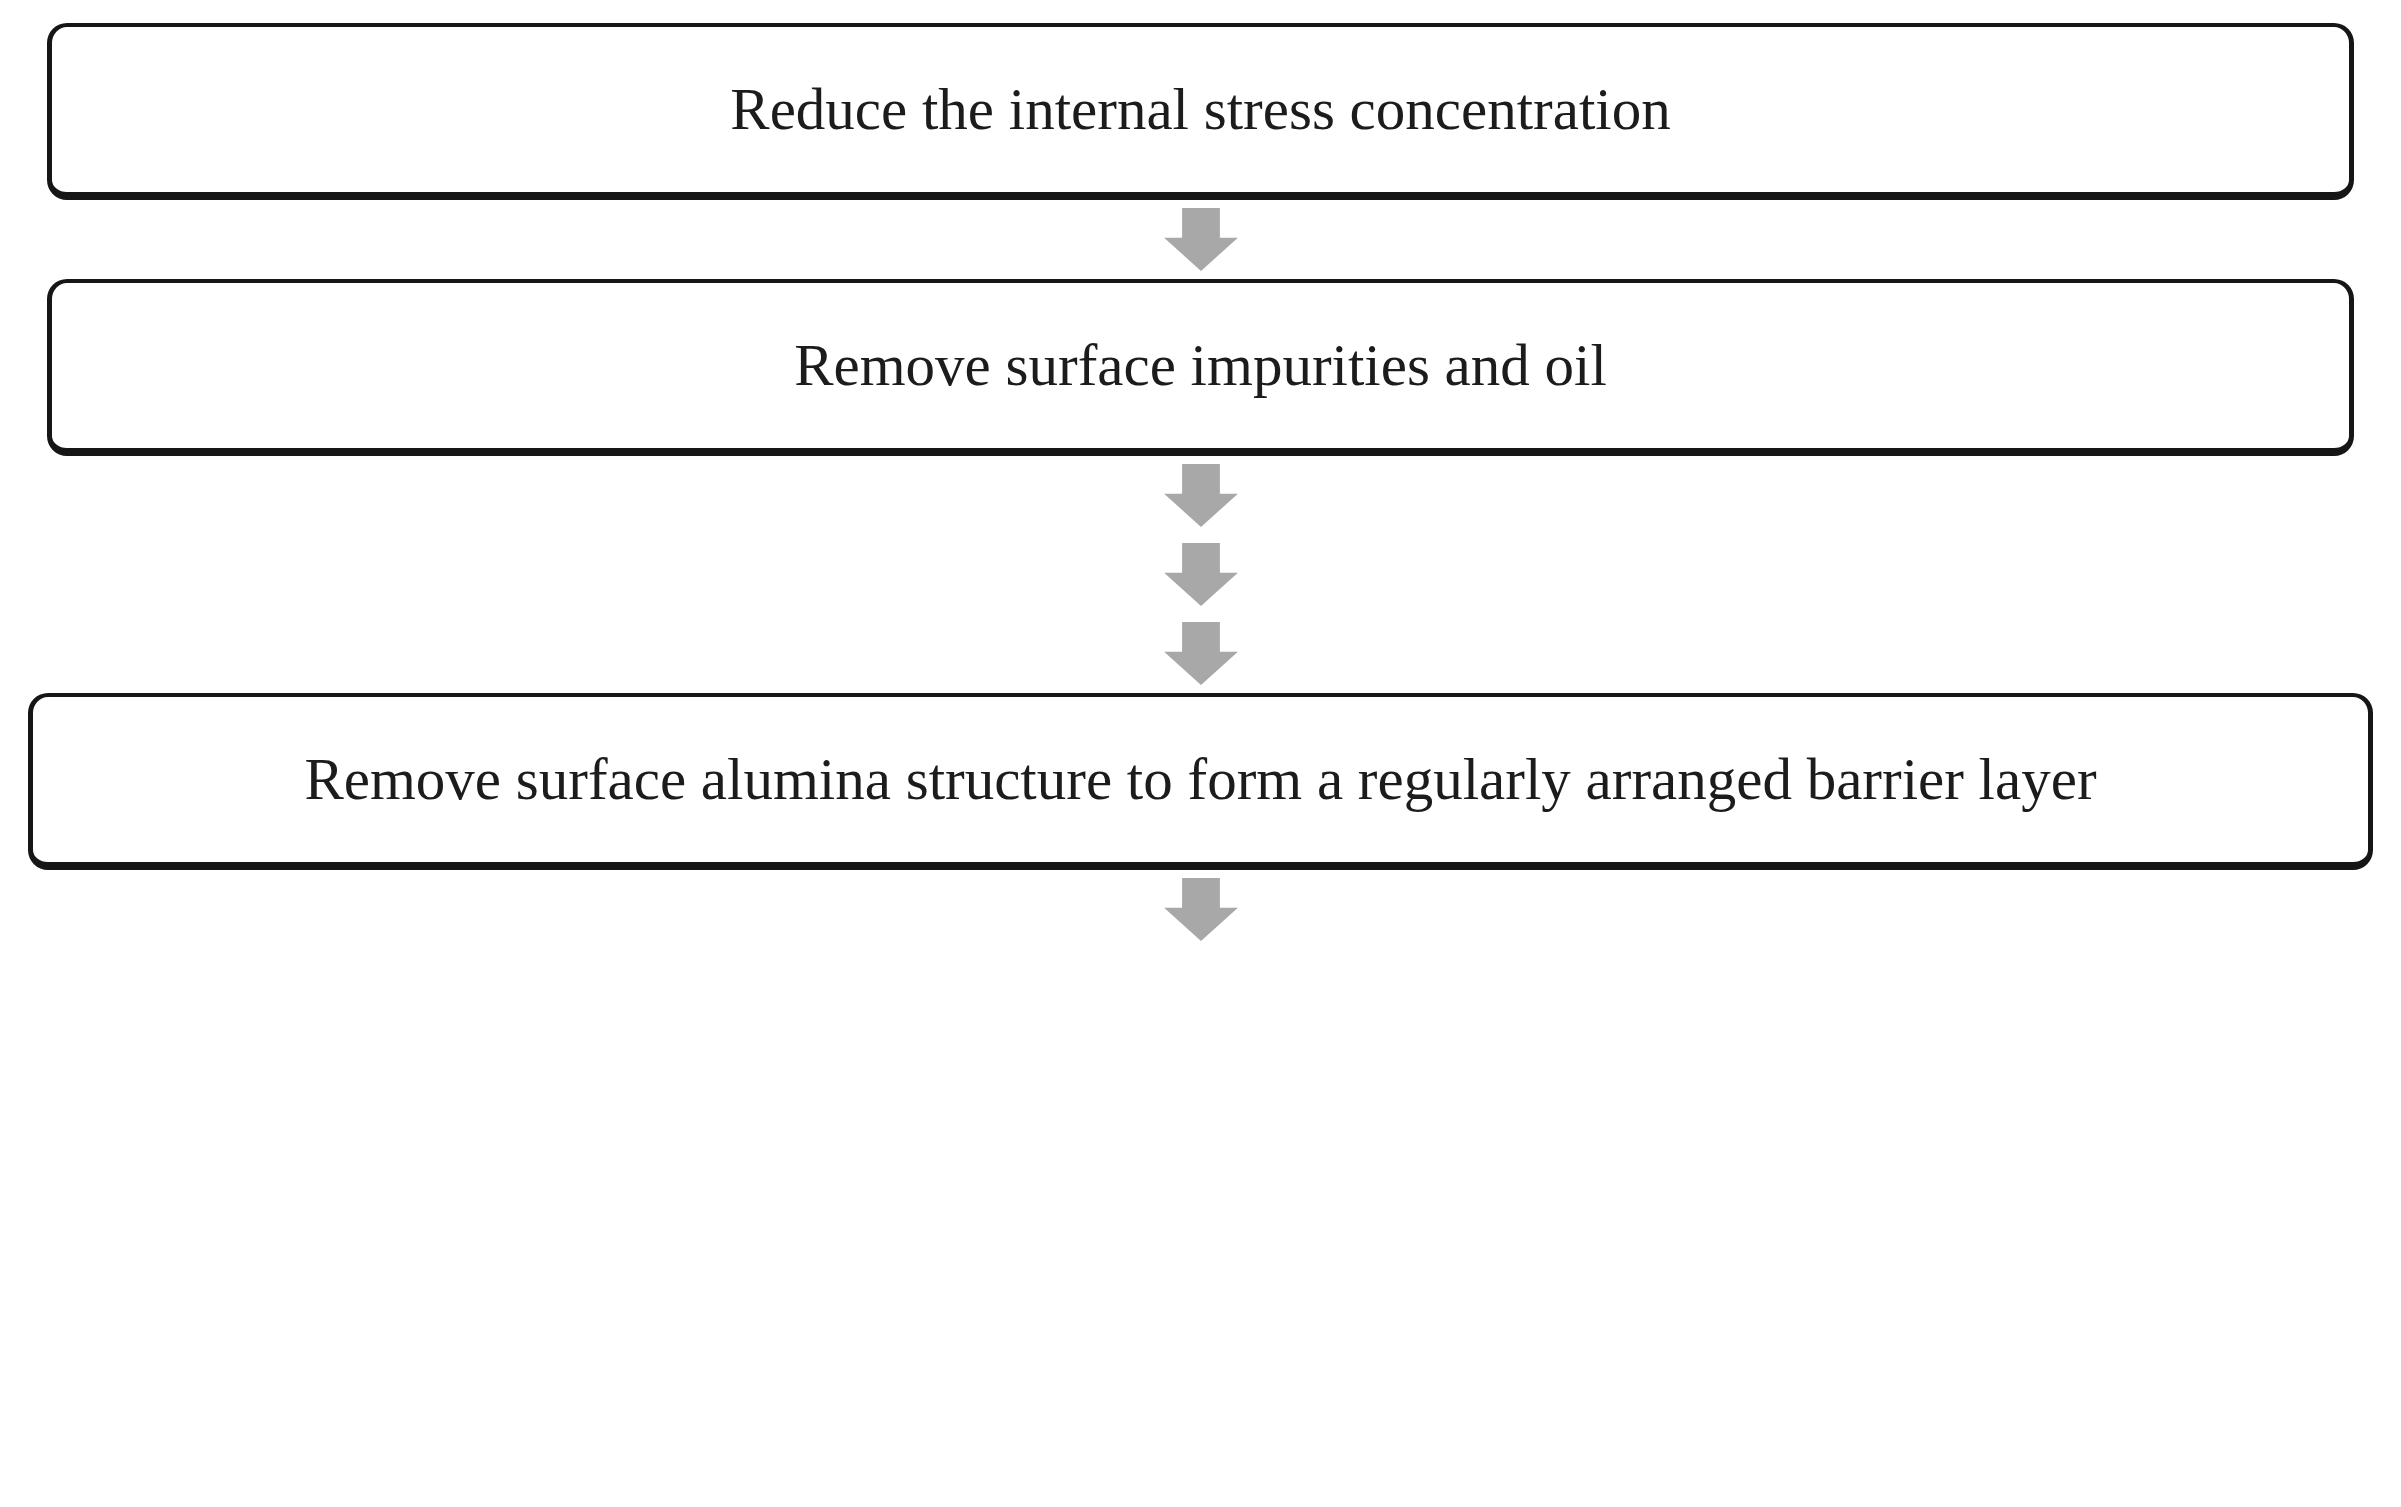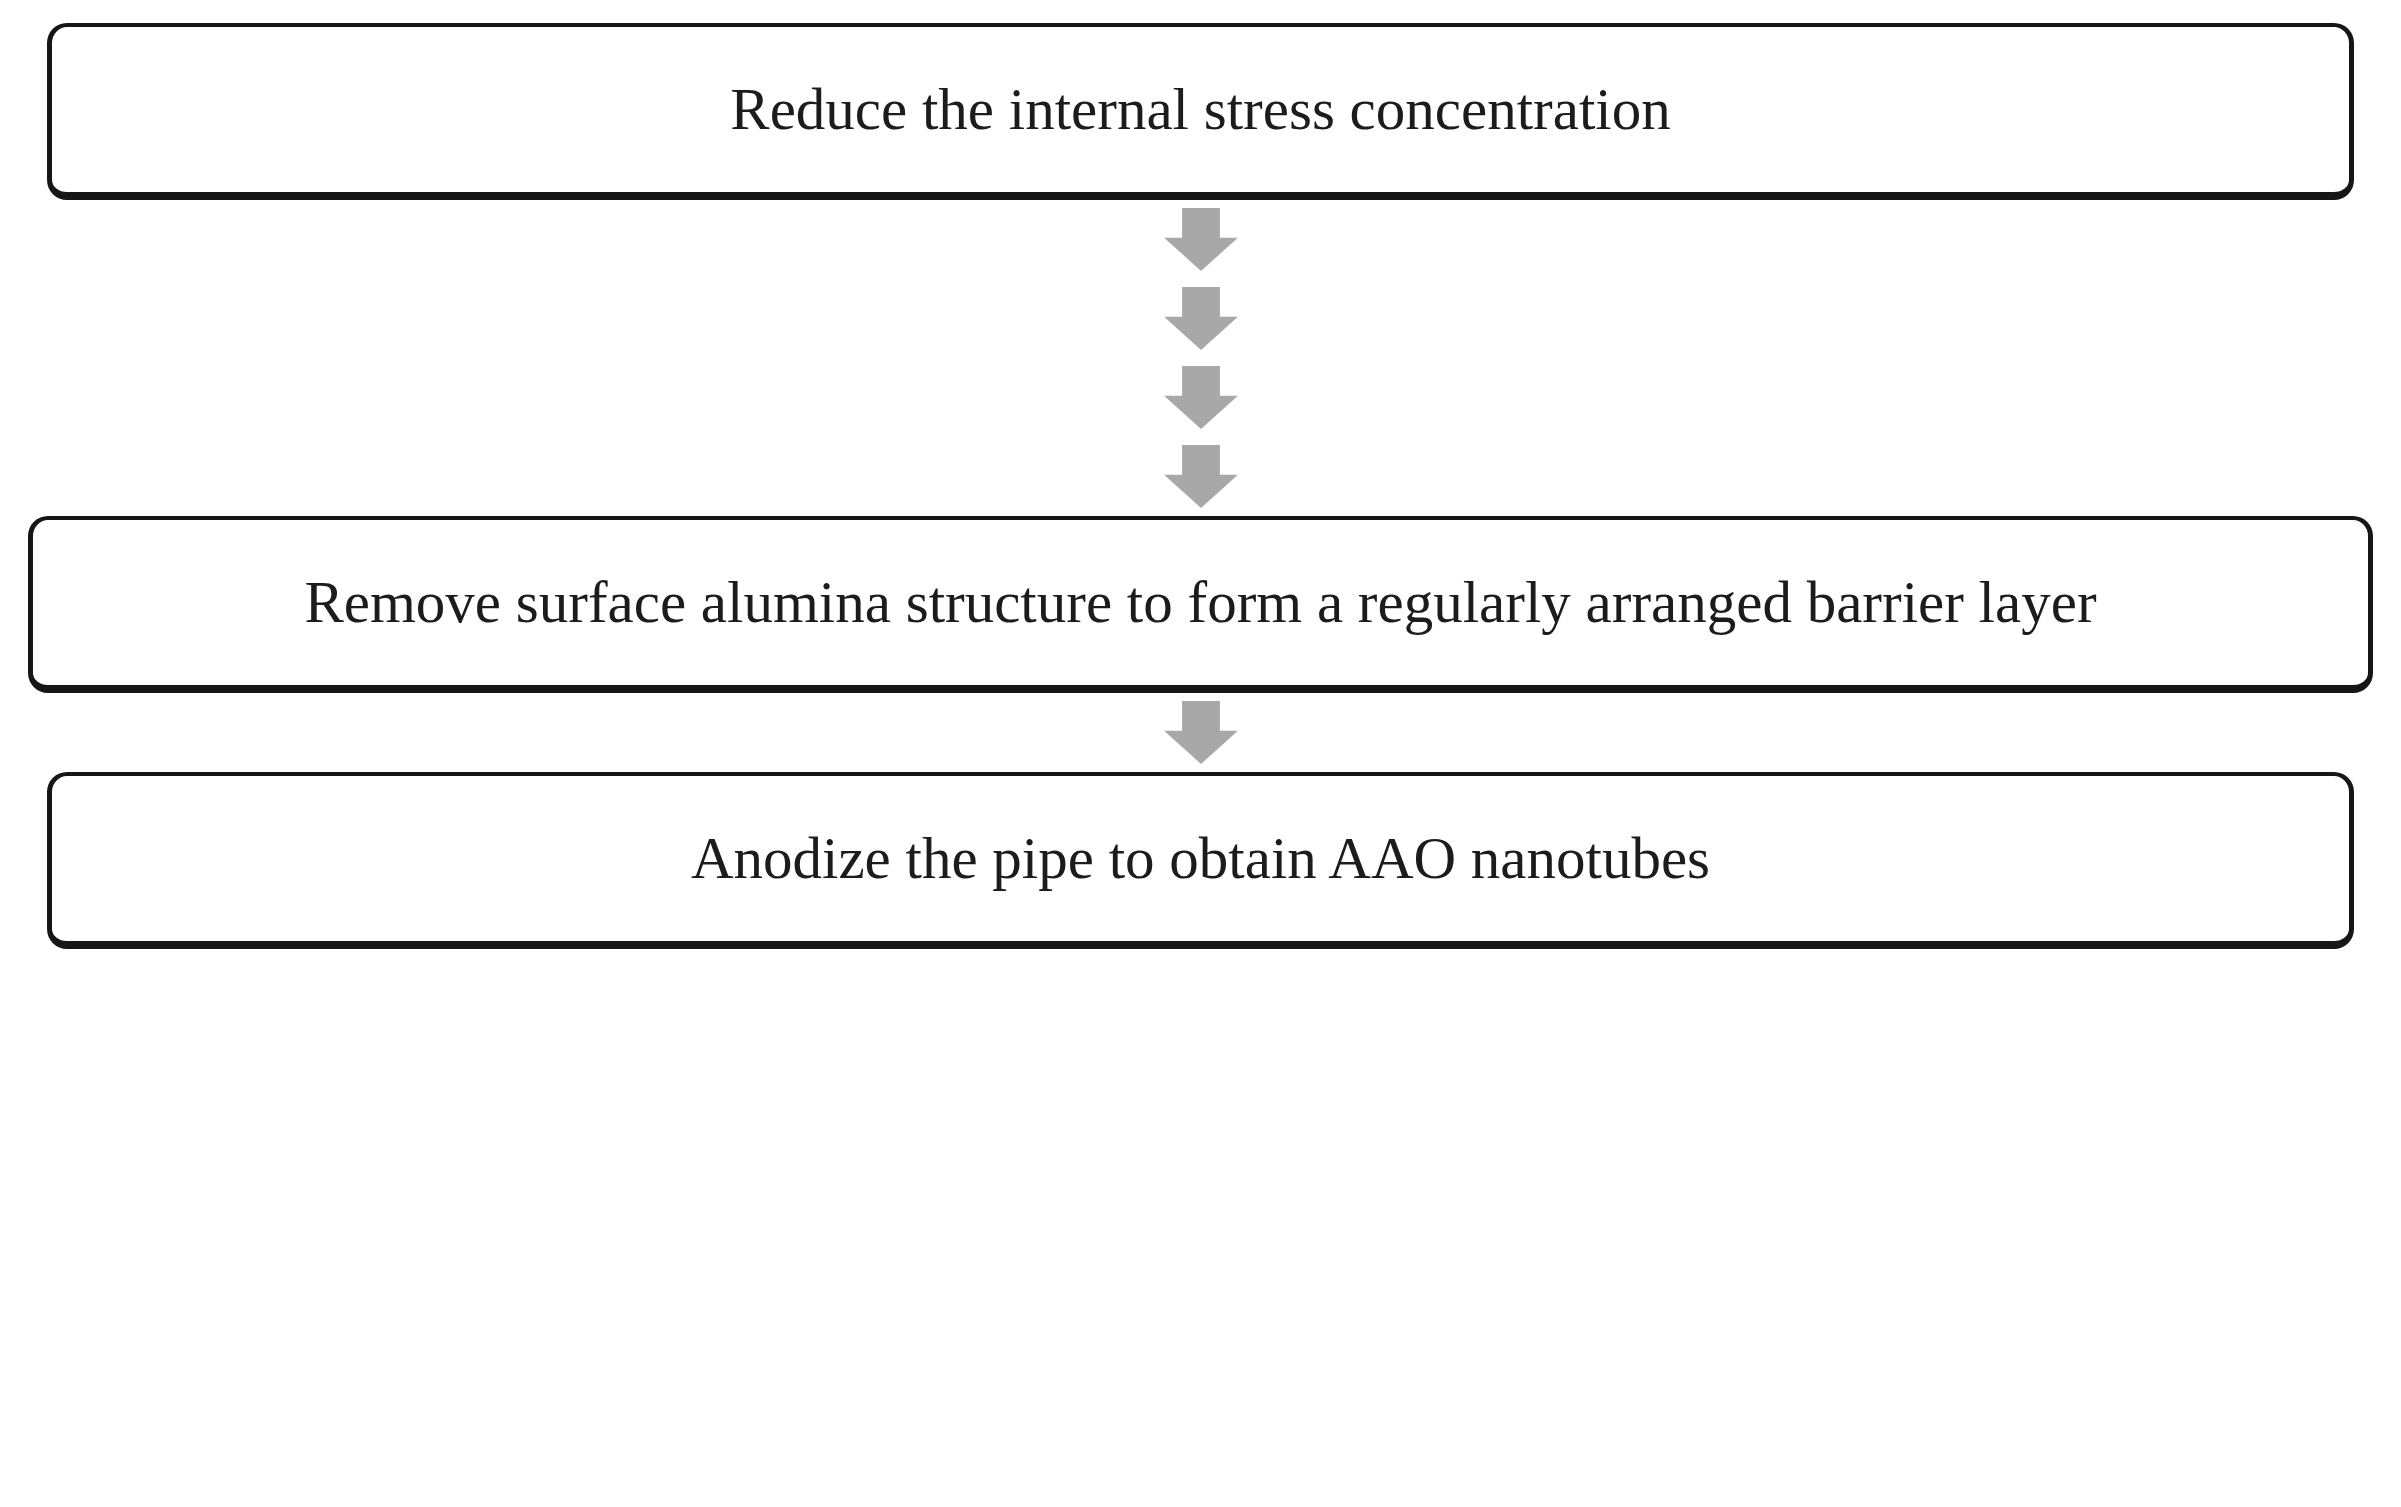--- a/index.html
+++ b/index.html
@@ -68,20 +68,23 @@
   <div class="flow-box">
     <span class="flow-label">Reduce the internal stress concentration</span>
   </div>
 
   <div class="arrow-gap">
     <svg viewBox="0 0 82 70" xmlns="http://www.w3.org/2000/svg">
       <polygon points="20,0 62,0 62,33 82,33 41,70 0,33 20,33" fill="#a8a8a8"></polygon>
     </svg>
   </div>
 
+  <div class="flow-box">
+    <span class="flow-label">Remove surface impurities and oil</span>
+  </div>
 
   <div class="arrow-gap">
     <svg viewBox="0 0 82 70" xmlns="http://www.w3.org/2000/svg">
       <polygon points="20,0 62,0 62,33 82,33 41,70 0,33 20,33" fill="#a8a8a8"></polygon>
     </svg>
   </div>
 
 
   <div class="arrow-gap">
     <svg viewBox="0 0 82 70" xmlns="http://www.w3.org/2000/svg">
@@ -99,18 +102,15 @@
   <div class="flow-box wide">
     <span class="flow-label">Remove surface alumina structure to form a regularly arranged barrier layer</span>
   </div>
 
   <div class="arrow-gap">
     <svg viewBox="0 0 82 70" xmlns="http://www.w3.org/2000/svg">
       <polygon points="20,0 62,0 62,33 82,33 41,70 0,33 20,33" fill="#a8a8a8"></polygon>
     </svg>
   </div>
 
-  <div class="flow-box">
-    <span class="flow-label">Anodize the pipe to obtain AAO nanotubes</span>
-  </div>
 
 </div>
 
 
 </body></html>

